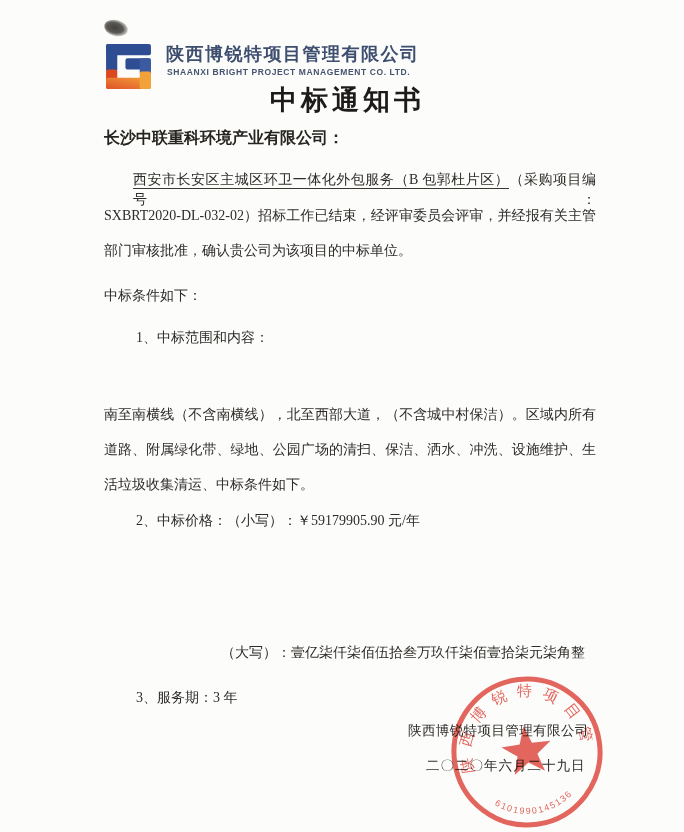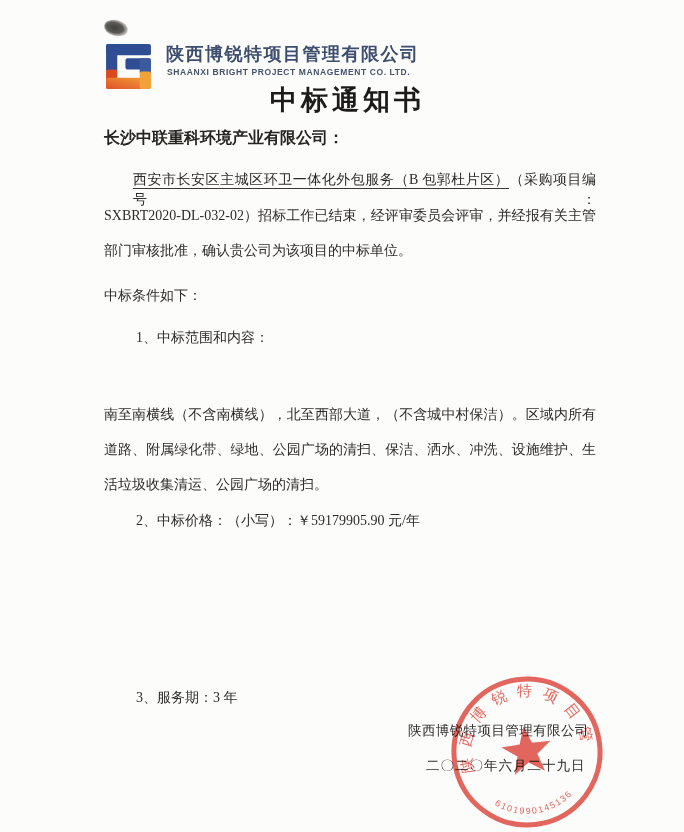--- a/index.html
+++ b/index.html
@@ -94,23 +94,24 @@
 
   <div class="ln just" style="left:127px;top:170px;width:463px;"><span class="u">西安市长安区主城区环卫一体化外包服务（B 包郭杜片区）</span><span>（采购项目编号：</span></div>
   <div class="ln just" style="left:98px;top:206px;width:492px;">SXBRT2020-DL-032-02）招标工作已结束，经评审委员会评审，并经报有关主管</div>
   <div class="ln" style="left:98px;top:241px;">部门审核批准，确认贵公司为该项目的中标单位。</div>
 
   <div class="ln" style="left:98px;top:286px;">中标条件如下：</div>
 
   <div class="ln" style="left:130px;top:328px;">1、中标范围和内容：</div>
   <div class="ln just" style="left:98px;top:440px;width:492px;">道路、附属绿化带、绿地、公园广场的清扫、保洁、洒水、冲洗、设施维护、生</div>
   <div class="ln just" style="left:98px;top:405px;width:492px;">南至南横线（不含南横线），北至西部大道，（不含城中村保洁）。区域内所有</div>
-  <div class="ln" style="left:98px;top:475px;">活垃圾收集清运、公园广场的清扫。</div>
+  <div class="ln" style="left:98px;top:475px;">活垃圾收集清运、中标条件如下。</div>
 
   <div class="ln" style="left:130px;top:511px;">2、中标价格：（小写）：￥59179905.90 元/年</div>
+  <div class="ln" style="left:215px;top:643px;">（大写）：壹亿柒仟柒佰伍拾叁万玖仟柒佰壹拾柒元柒角整</div>
 
   <div class="ln" style="left:130px;top:688px;">3、服务期：3 年</div>
 
   <div class="sig-company">陕西博锐特项目管理有限公司</div>
   <div class="sig-date">二〇二〇年六月二十九日</div>
 
   <svg class="seal" viewBox="0 0 170 170">
     <defs>
       <path id="sealTopArc" d="M 30.9 98.5 A 56 56 0 1 1 139.1 98.5" fill="none"></path>
       <path id="sealBottomArc" d="M 31.3 115 A 62 62 0 0 0 138.7 115" fill="none"></path>

